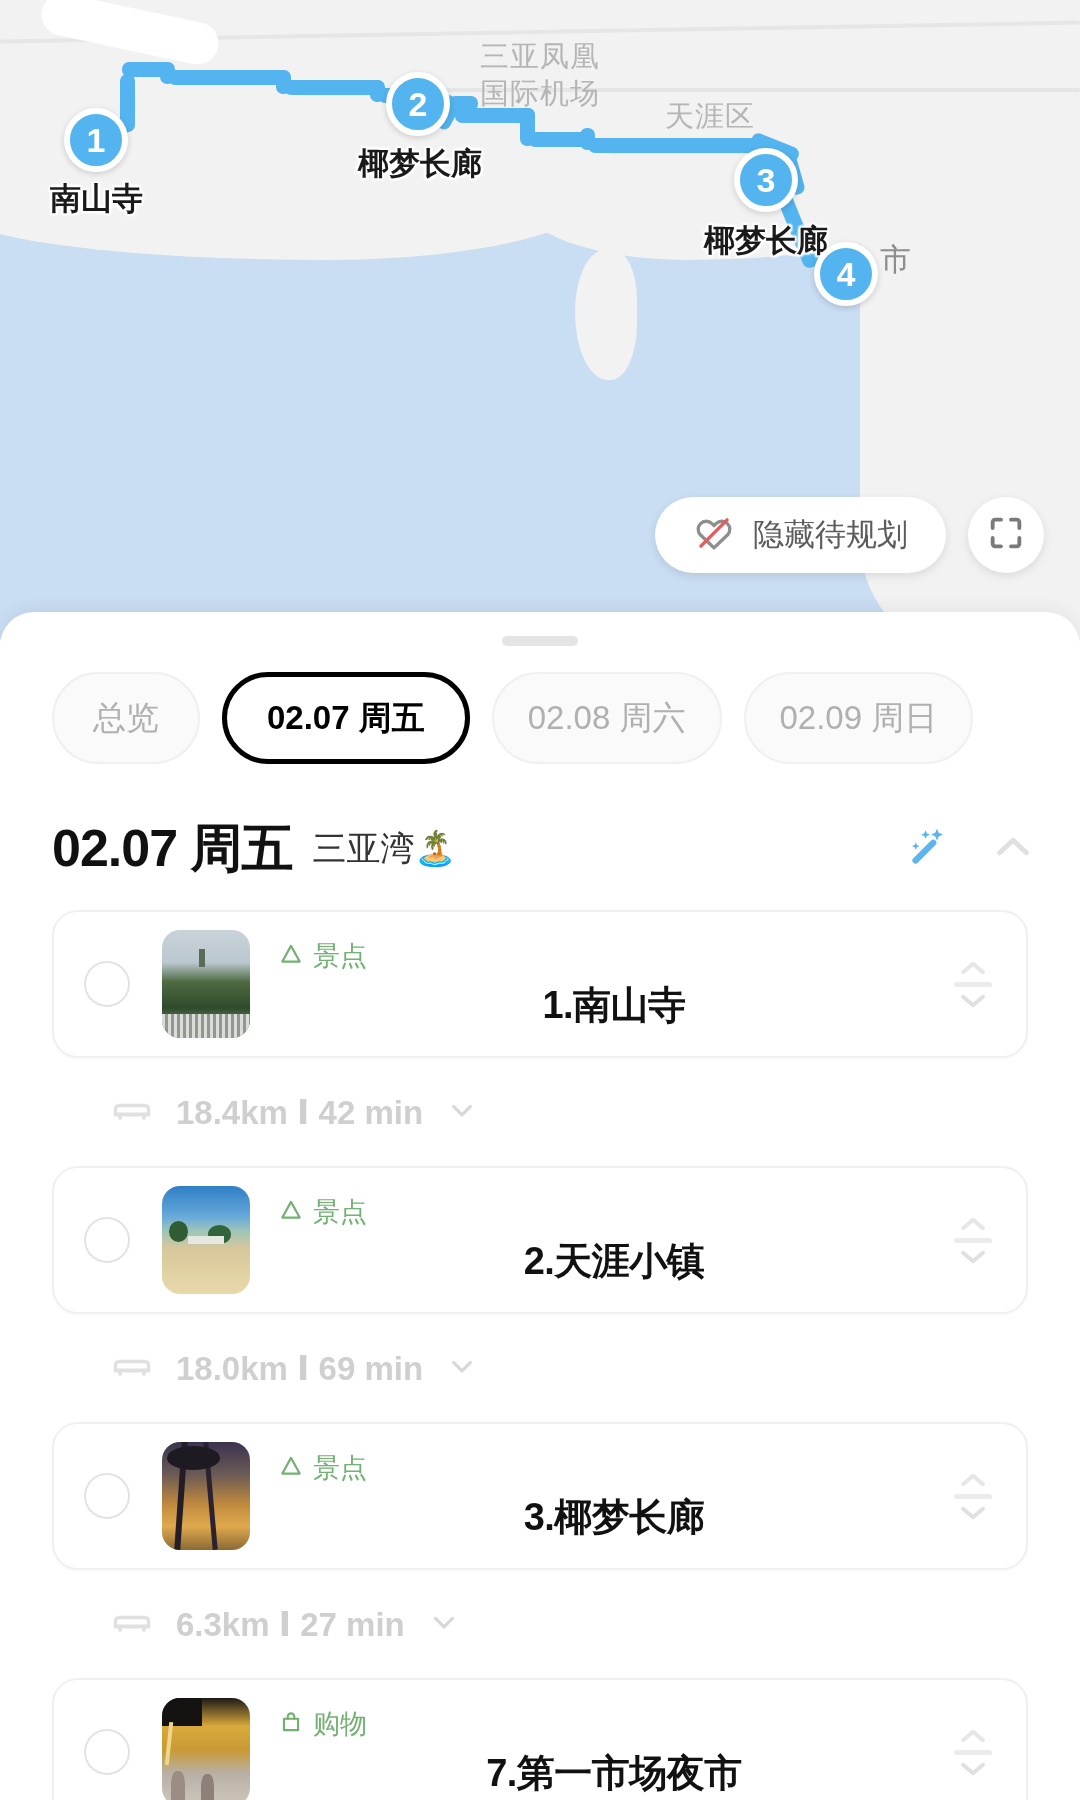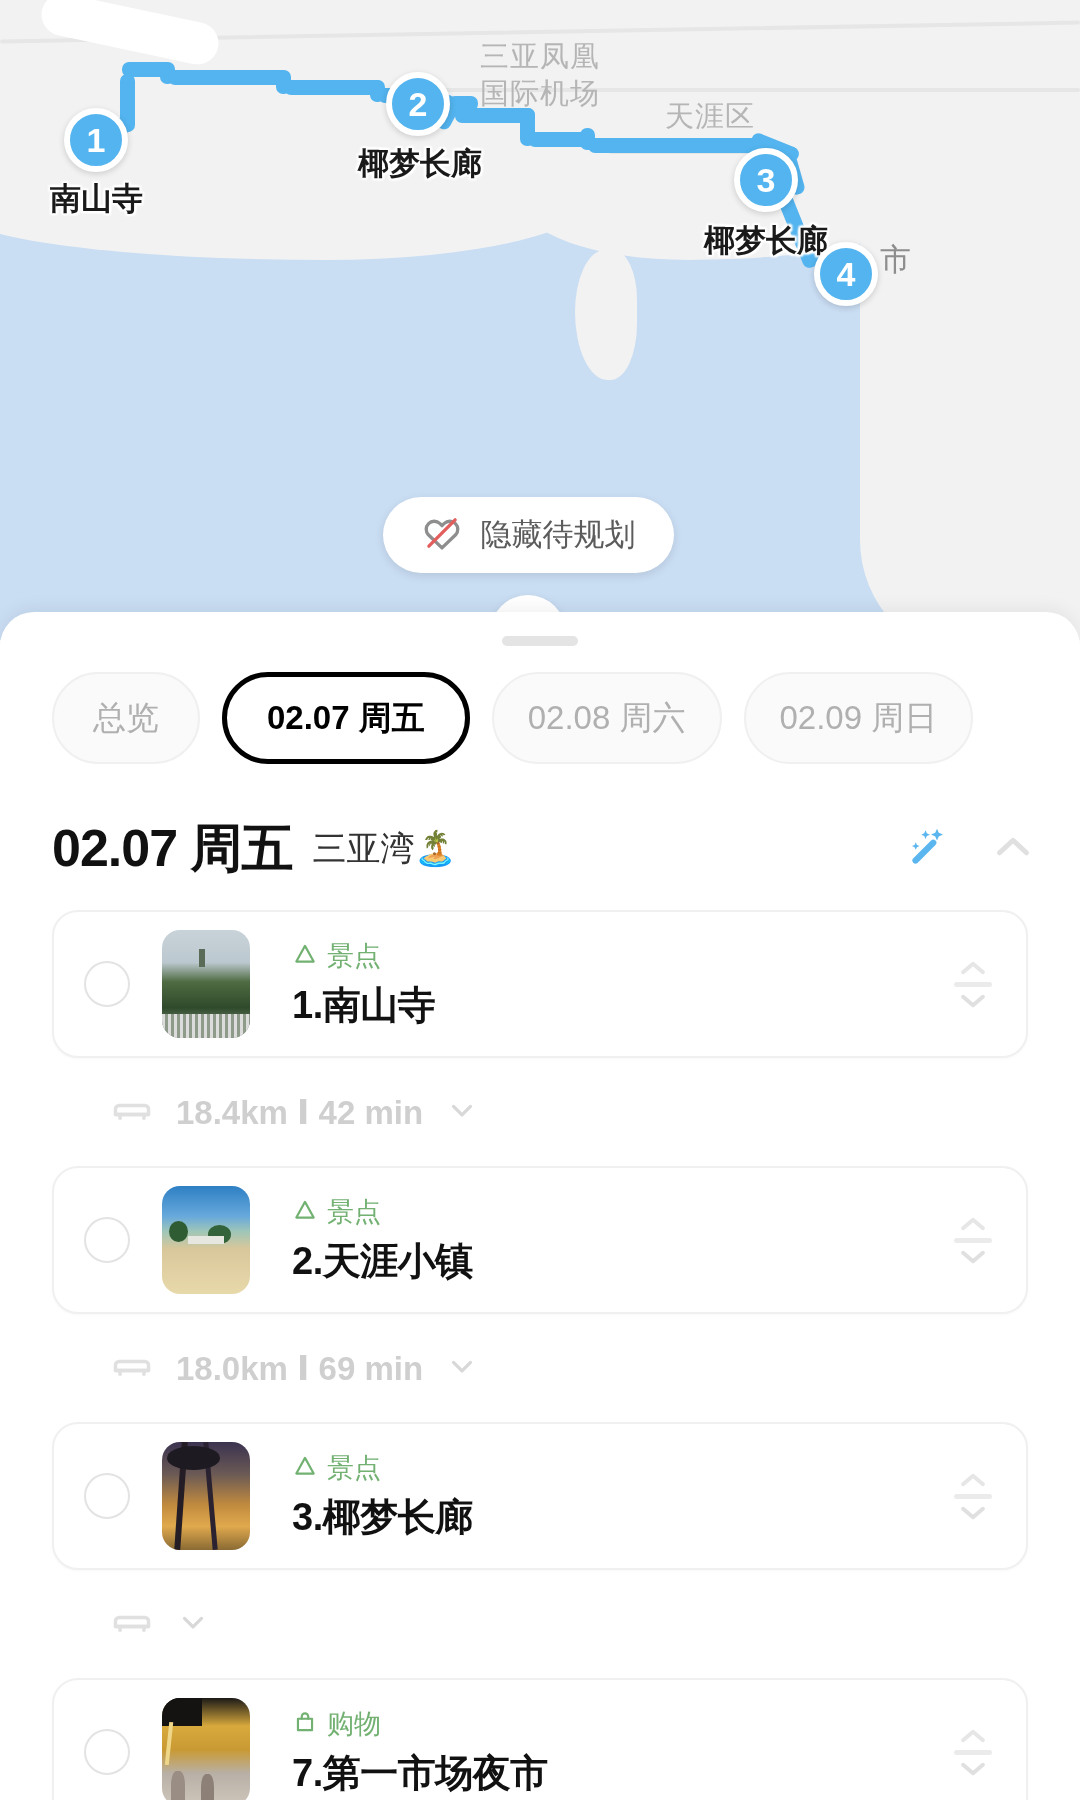--- a/index.html
+++ b/index.html
@@ -66,21 +66,20 @@
   }
   .routeseg {
     position: absolute; background: #53b4ef; border-radius: 7px;
   }
 
   
   .map-btns {
     position: absolute; left: 12px; right: 0; top: 497px;
     display: flex; justify-content: flex-end; align-items: center; gap: 22px;
     padding-right: 36px;
-    flex-direction: column;
   }
   .hide-btn {
     height: 76px; border-radius: 38px; background: #fff;
     display: flex; align-items: center; gap: 18px; padding: 0 38px;
     box-shadow: 0 3px 10px rgba(0,0,0,.10);
   }
   .hide-btn .txt { font-size: 31px; color: #5c5c5c; font-weight: 500; white-space: nowrap; }
   .fit-btn {
     width: 76px; height: 76px; border-radius: 50%; background: #fff;
     display: flex; align-items: center; justify-content: center;
@@ -128,21 +127,21 @@
     box-shadow: 0 1px 3px rgba(0,0,0,.03);
   }
   .chk {
     width: 46px; height: 46px; border-radius: 50%;
     border: 2px solid #e3e3e3; background: #fff; flex: 0 0 auto;
   }
   .thumb {
     width: 88px; height: 108px; border-radius: 18px; margin-left: 32px;
     flex: 0 0 auto; overflow: hidden; position: relative;
   }
-  .cardtxt { margin-left: 42px; flex: 1; min-width: 0; }
+  .cardtxt { margin-left: 28px; flex: 1; min-width: 0; text-align: center; }
   .cat { display: flex; align-items: center; gap: 9px; margin-bottom: 6px; }
   .cat .catname { font-size: 27px; color: #72b172; font-weight: 500; }
   .name { font-size: 38px; color: #111; font-weight: 600; letter-spacing: -0.5px; }
   .drag { width: 46px; flex: 0 0 auto; display: flex; flex-direction: column;
           align-items: center; justify-content: center; gap: 5px; }
   .drag .bar { width: 38px; height: 5px; border-radius: 3px; background: #ebebeb; }
 
   .transit {
     display: flex; align-items: center; gap: 22px;
     padding: 30px 0 30px 58px;
@@ -404,20 +403,21 @@
 
       <div class="transit">
         <span>
           <svg width="44" height="44" viewBox="0 0 24 24" fill="none" stroke="#e0e0e0" stroke-width="1.9" stroke-linecap="round" stroke-linejoin="round">
             <path d="M3 14.5v-3a2 2 0 0 1 2-2h14a2 2 0 0 1 2 2v3z"></path>
             <line x1="3" y1="14.5" x2="21" y2="14.5"></line>
             <line x1="5.5" y1="14.5" x2="5.5" y2="16.5"></line>
             <line x1="18.5" y1="14.5" x2="18.5" y2="16.5"></line>
           </svg>
         </span>
+        <span class="ttxt">6.3km Ⅰ 27 min</span>
         <span>
           <svg width="34" height="34" viewBox="0 0 24 24" fill="none" stroke="#d8d8d8" stroke-width="2.3" stroke-linecap="round" stroke-linejoin="round">
             <polyline points="6,9.5 12,15.5 18,9.5"></polyline>
           </svg>
         </span>
       </div>
 
       <div class="card">
         <div class="chk"></div>
         <div class="thumb" style="background:linear-gradient(180deg,#1c1a18 0%,#d8a93c 26%,#c99a34 48%,#b8b0a6 70%,#cfc6bb 100%);">

